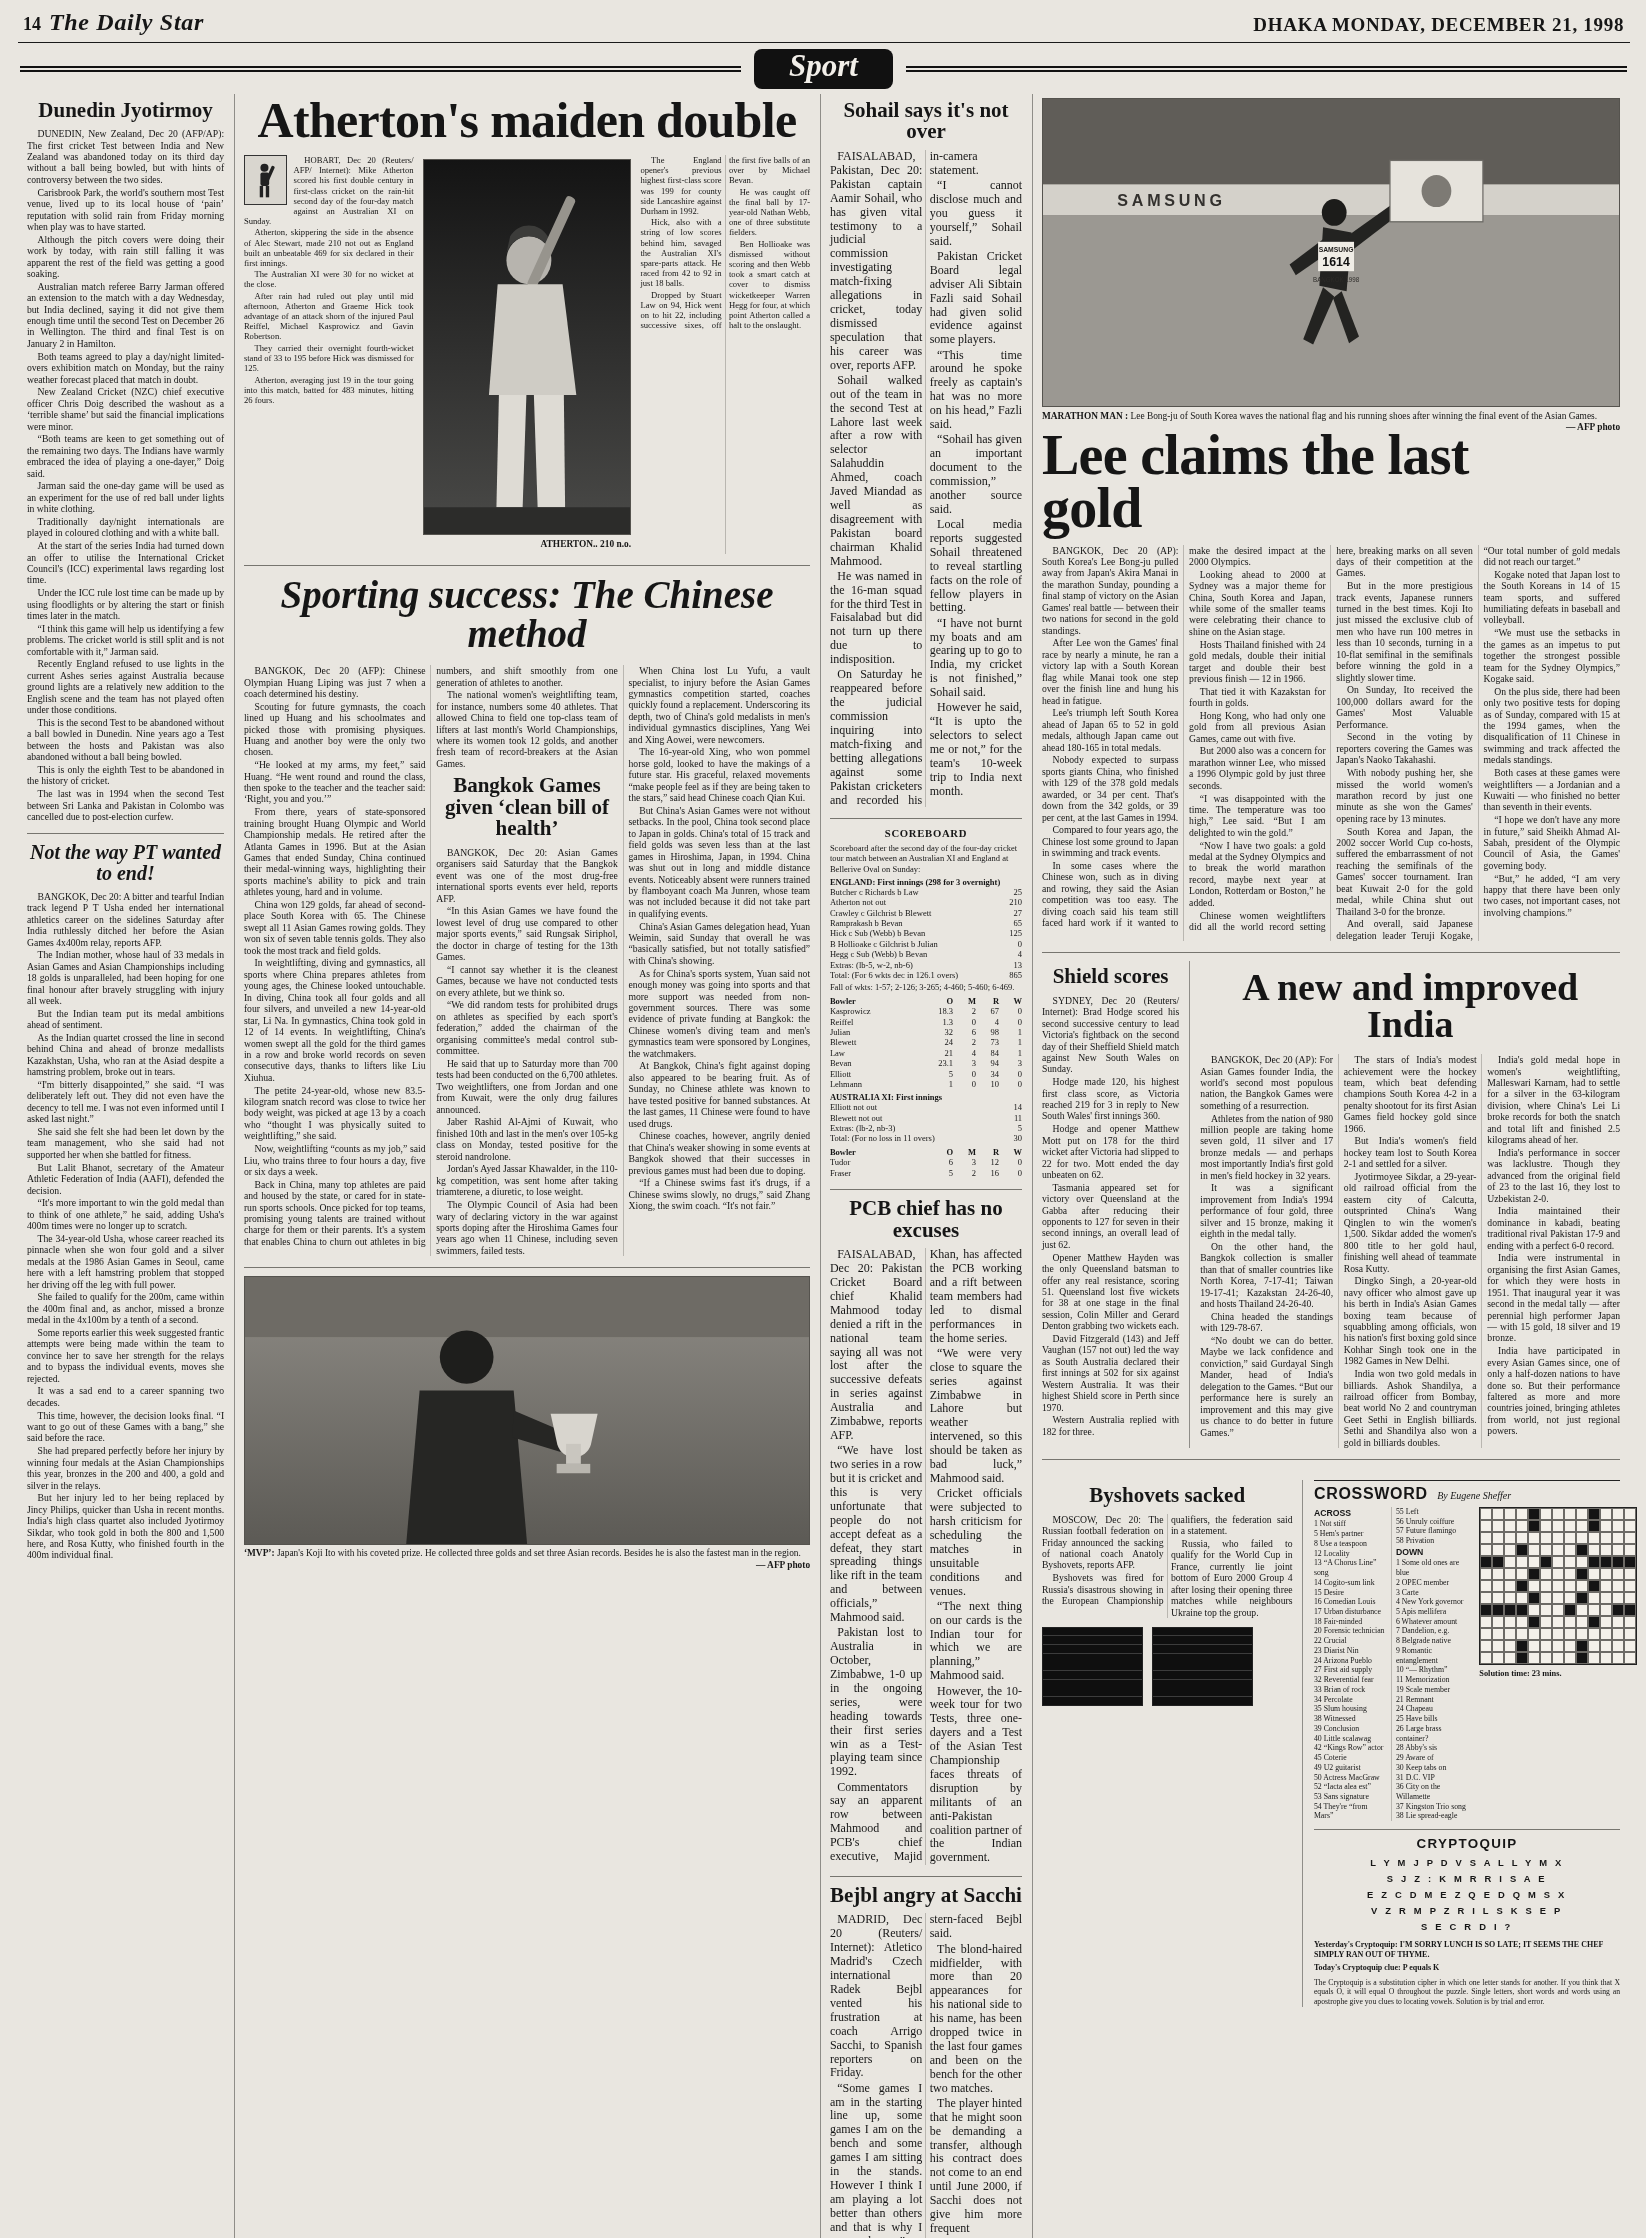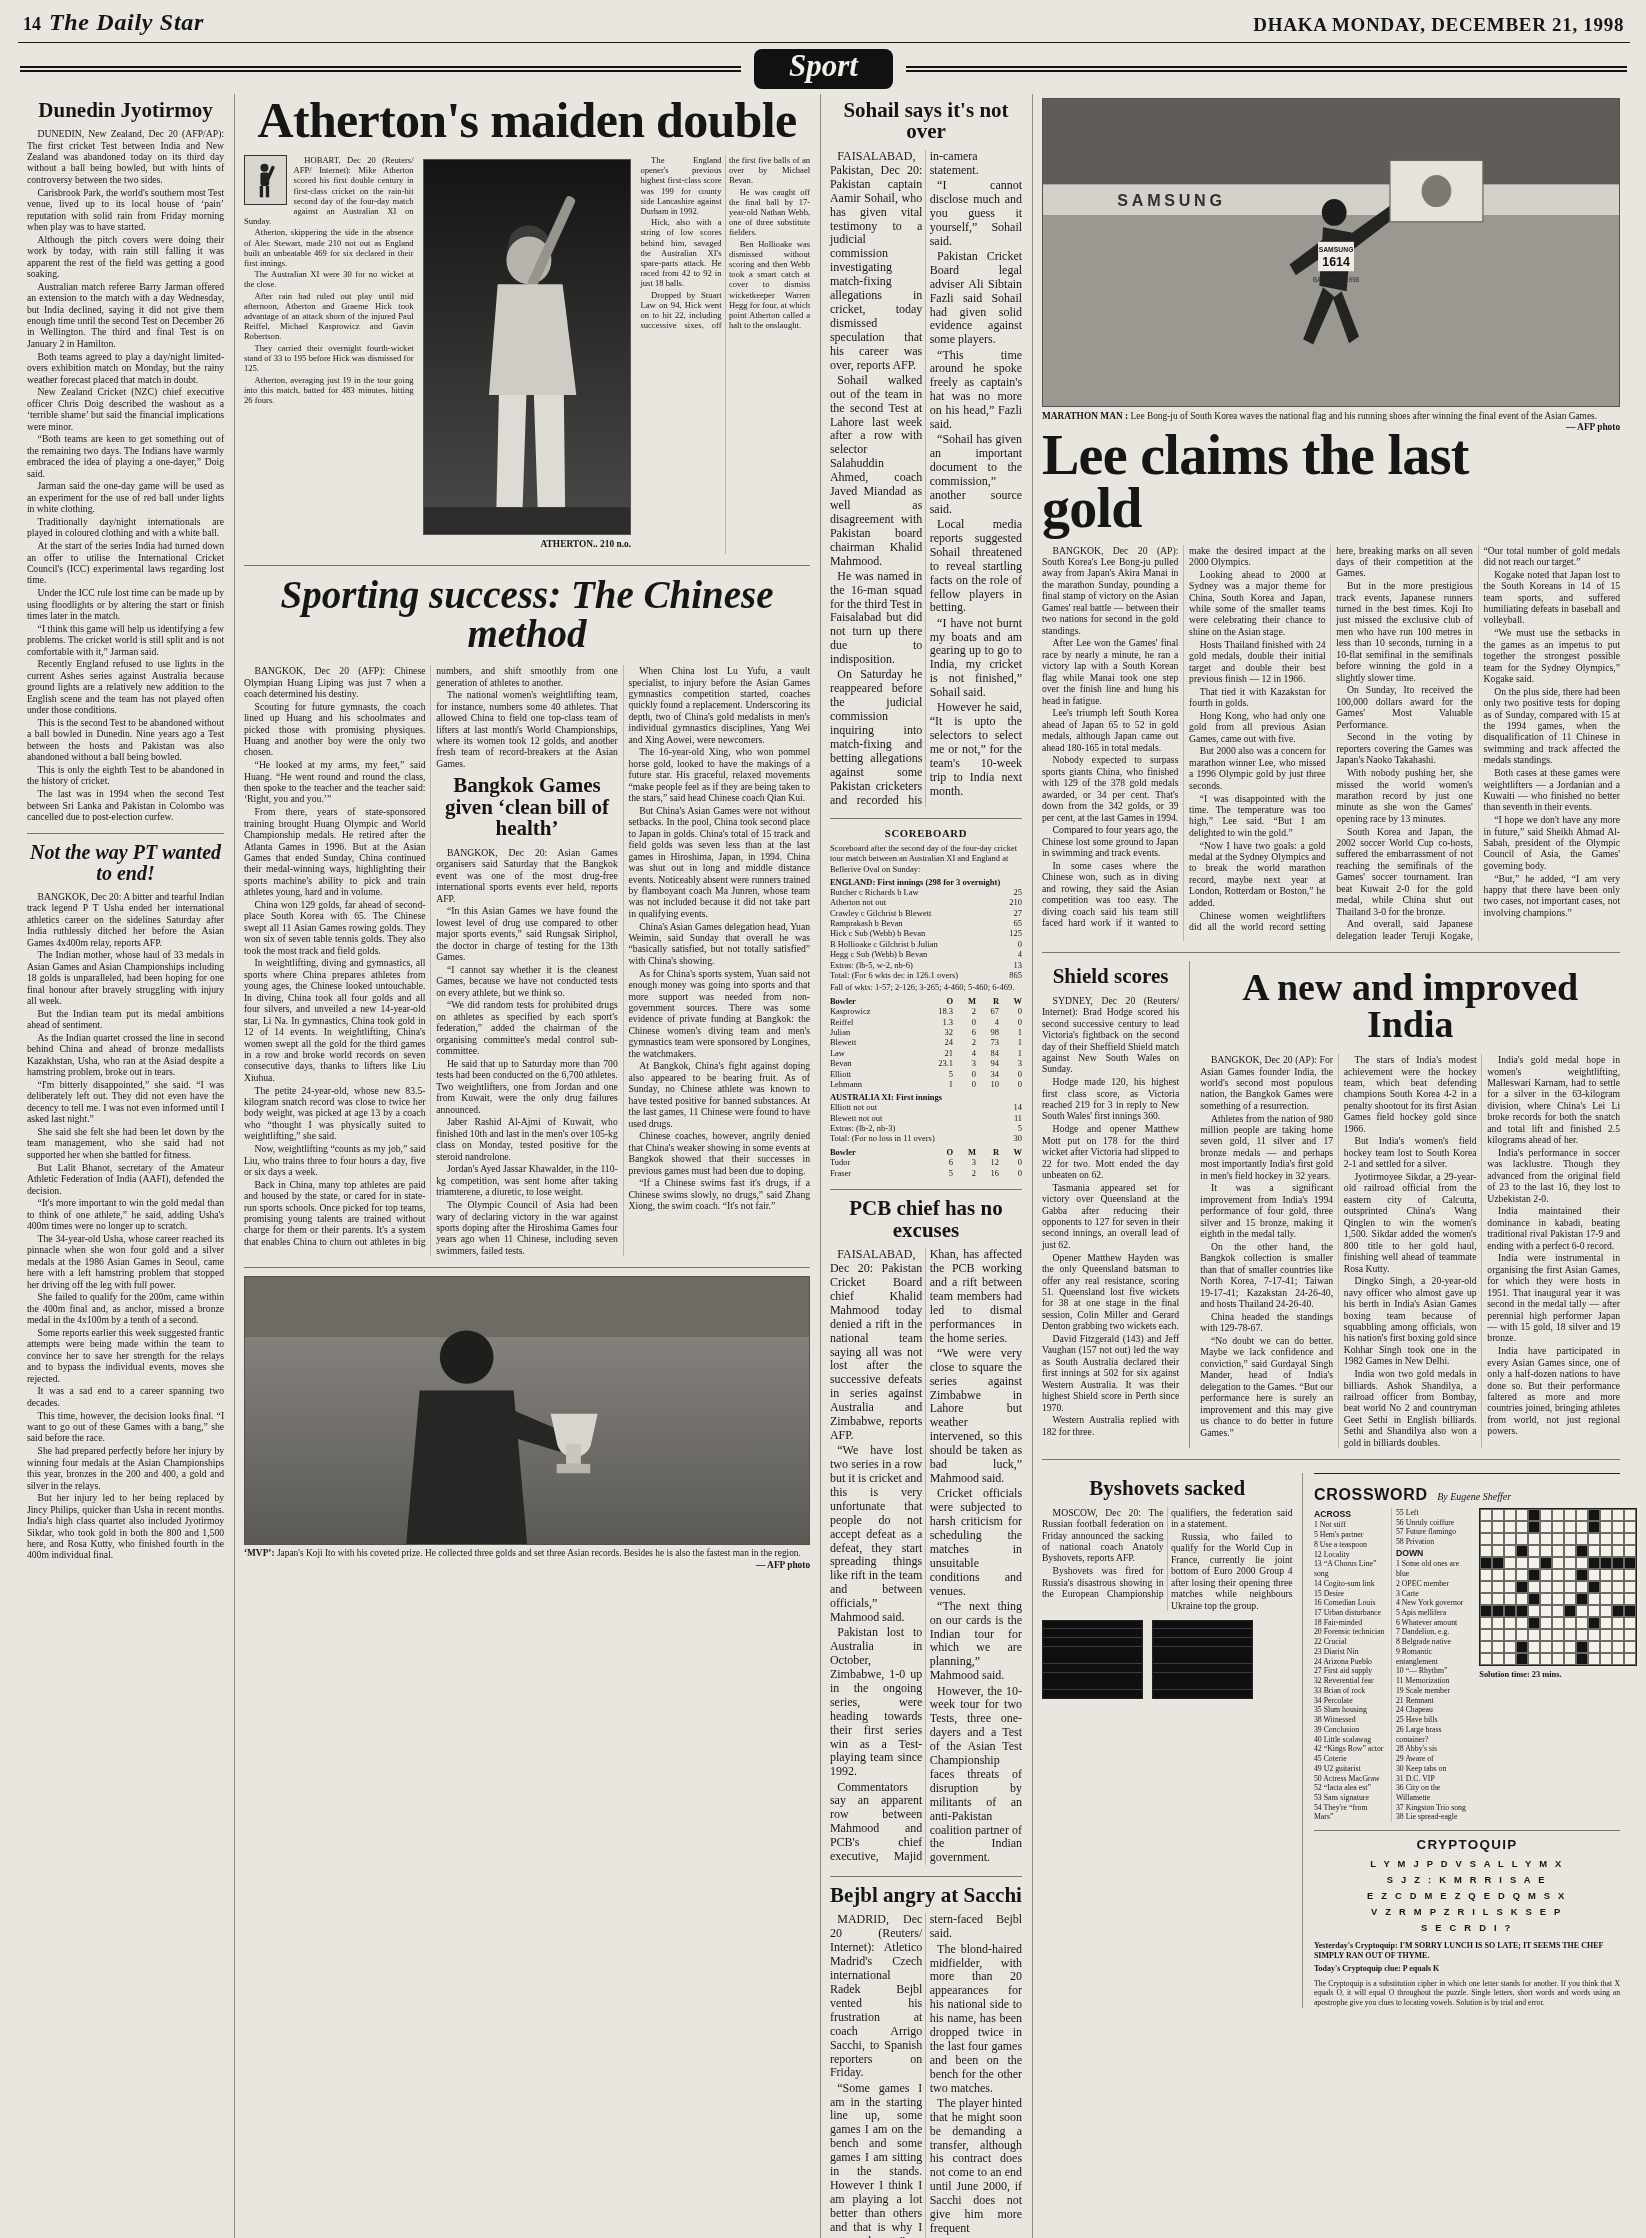--- a/index.html
+++ b/index.html
@@ -58,25 +58,25 @@
 .sb-line .desc{padding-right:4px}
 .sb-note{margin-top:2px}
 .bowl-head,.bowl-row{display:flex;font-size:8.5px}
 .bowl-head{font-weight:bold;margin-top:3.4px}
 .bowl-row .bname,.bowl-head .bname{flex:1}
 .bowl-row span:not(.bname),.bowl-head span:not(.bname){width:23px;text-align:right}
 
 .d-mid{display:flex;gap:10.7px;margin-top:6.7px}
 .d-shield{width:26%;border-right:0.7px solid #8f8d88;padding-right:9.4px}
 .d-india{width:74%}
-.d-bottom{display:flex;gap:11px;margin-top:13px}
+.d-bottom{display:flex;gap:11px;margin-top:20px}
 .d-bot-left{width:46%;border-right:0.7px solid #8f8d88;padding-right:9.4px}
 .d-bot-right{width:54%}
 
-.cw-box{border-top:1.3px solid #222;padding-top:12px}
+.cw-box{border-top:1.3px solid #222;padding-top:4px}
 .cw-head{display:flex;align-items:baseline;gap:9.4px;margin-bottom:4px}
 .cw-title{font-family:"Liberation Sans",sans-serif;font-weight:bold;font-size:16px;letter-spacing:0.7px}
 .cw-by{font-style:italic;font-size:10px}
 .cw-main{display:flex;gap:9.4px}
 .cw-clues{width:54%;column-count:2;column-gap:8px;column-rule:0.7px solid #b9b6b0}
 .cw-label{font-weight:bold;font-size:8.7px;font-family:"Liberation Sans",sans-serif;margin:1.3px 0}
 .clue{font-size:7.8px;line-height:1.25}
 .cw-grid{display:grid;grid-template-columns:repeat(13,12px);grid-auto-rows:12px;border:1.3px solid #222;width:max-content}
 .cw-cell{border:0.7px solid #6d6b66;background:#f4f1ea}
 .cw-cell.blk{background:#141414}

